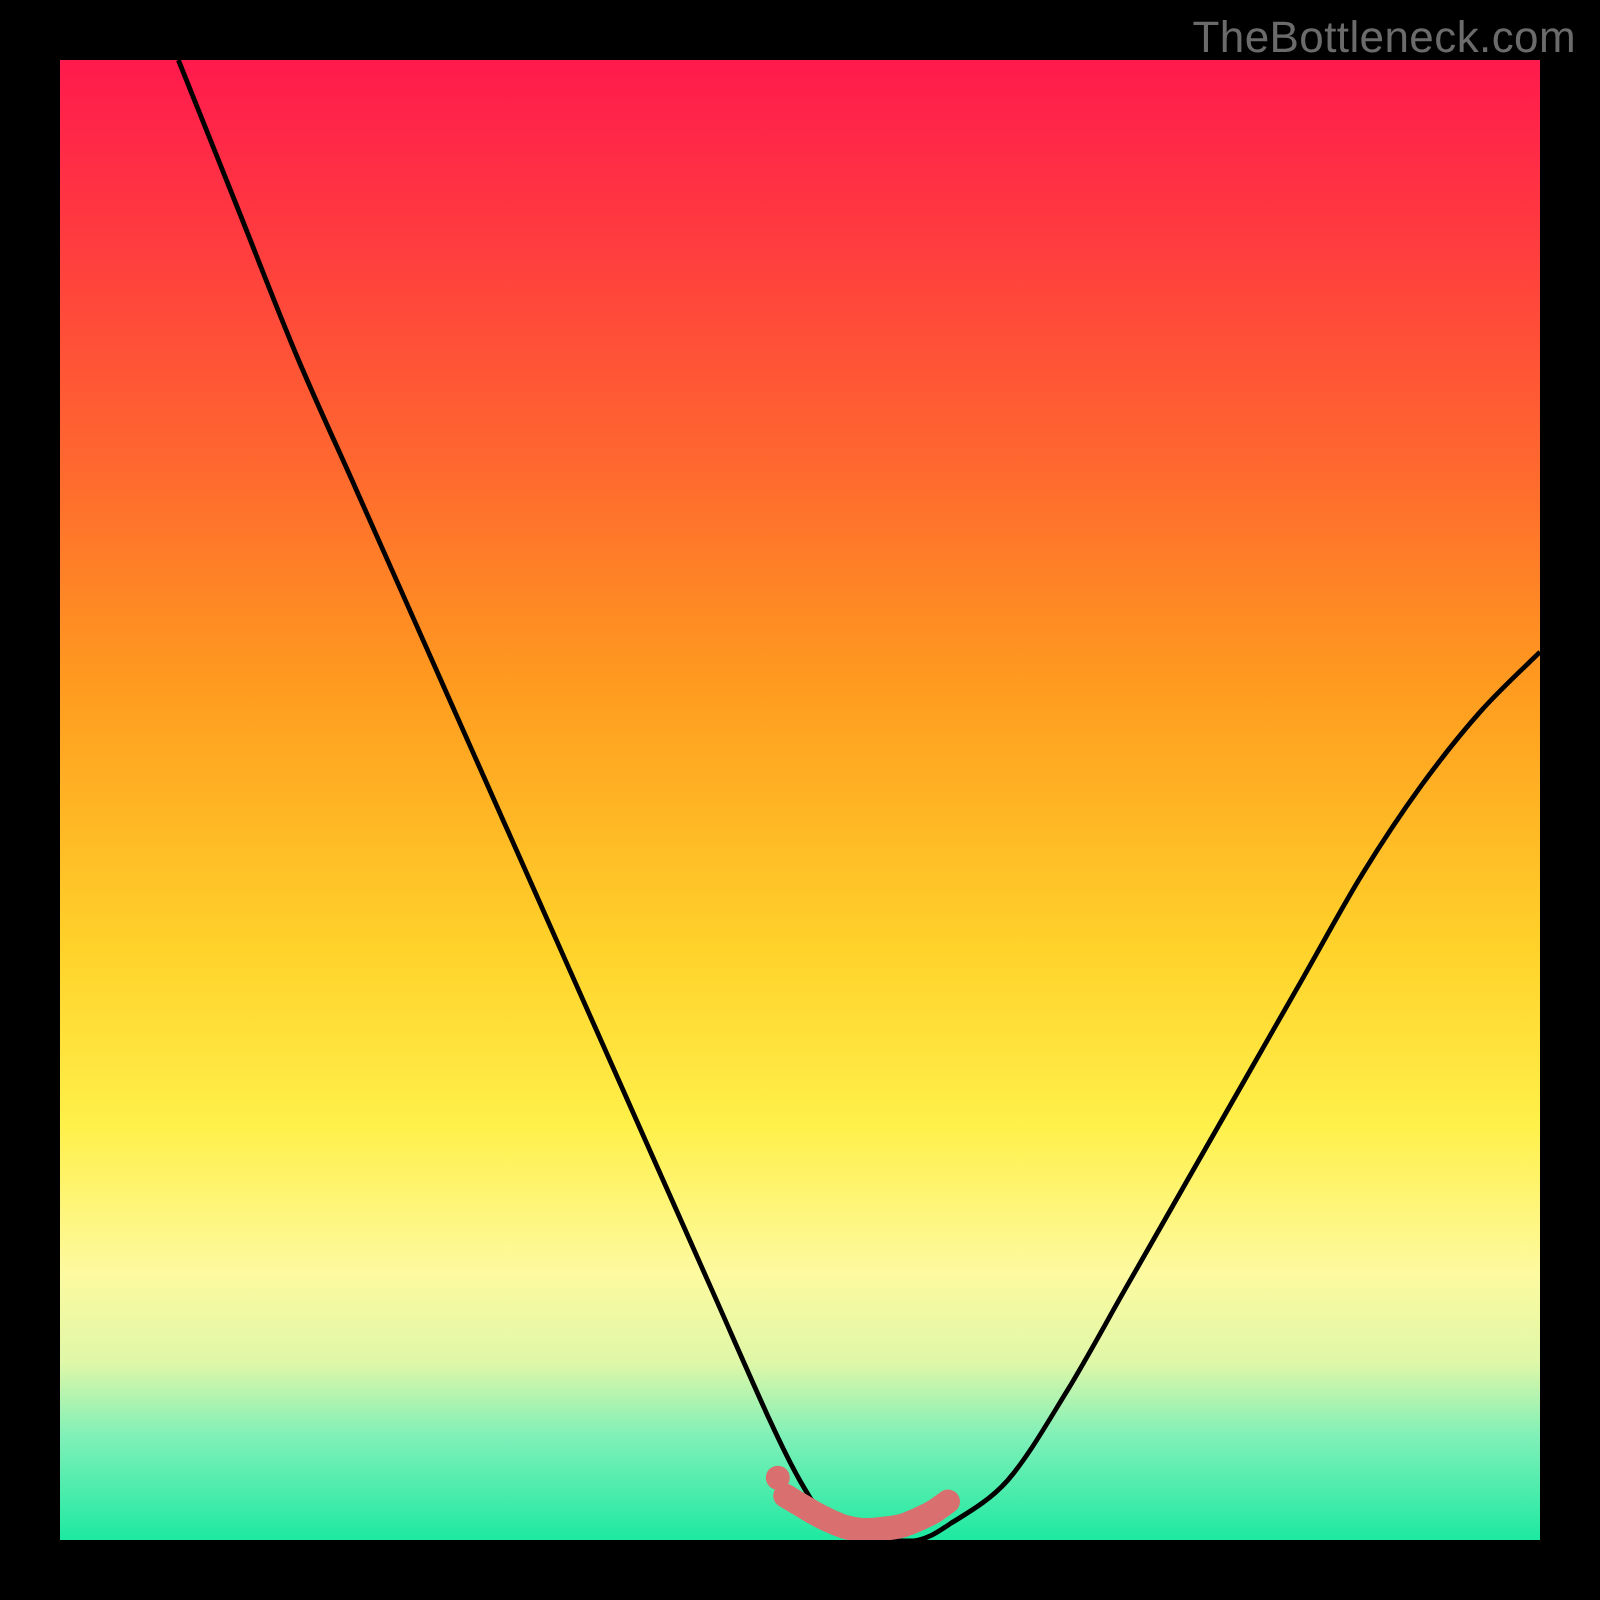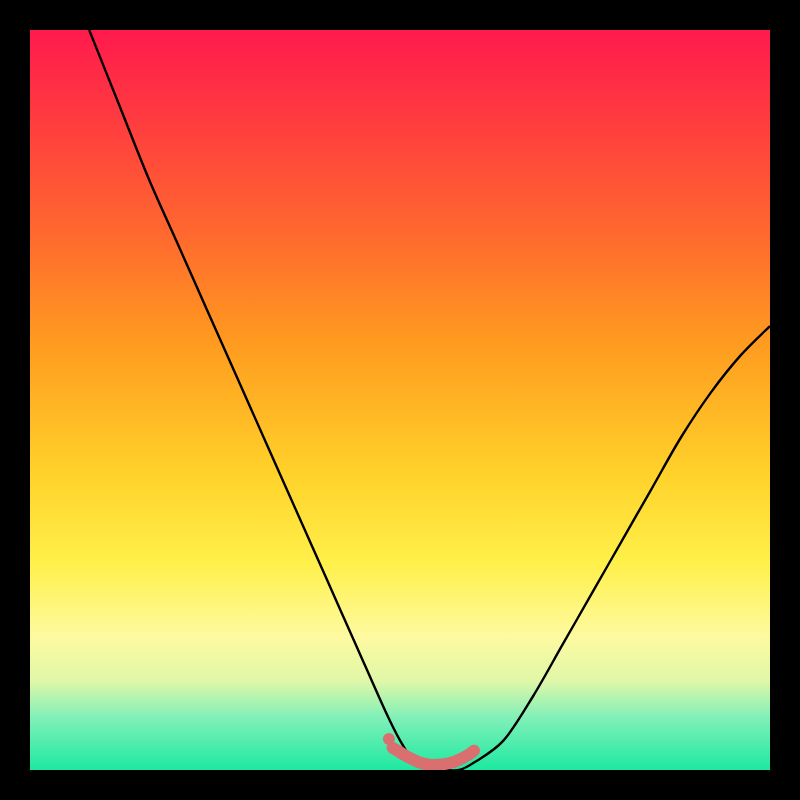--- a/index.html
+++ b/index.html
@@ -56,20 +56,21 @@
     width: 740px;
     height: 740px;
     pointer-events: none;
   }
 </style>
 </head>
 <body>
 
 <div class="frame">
 
+  <div class="watermark">TheBottleneck.com</div>
 
   <div class="plot">
     <svg class="curve" viewBox="0 0 740 740" preserveAspectRatio="none">
       <path id="curve-path" fill="none" stroke="#000000" stroke-width="2.4" d="M 59.20 0.00 C 64.13 12.33, 78.93 49.33, 88.80 74.00 C 98.67 98.67, 108.53 124.57, 118.40 148.00 C 128.27 171.43, 138.13 192.40, 148.00 214.60 C 157.87 236.80, 167.73 259.00, 177.60 281.20 C 187.47 303.40, 197.33 325.60, 207.20 347.80 C 217.07 370.00, 226.93 392.20, 236.80 414.40 C 246.67 436.60, 256.53 458.80, 266.40 481.00 C 276.27 503.20, 286.13 525.40, 296.00 547.60 C 305.87 569.80, 315.73 592.00, 325.60 614.20 C 335.47 636.40, 347.80 664.77, 355.20 680.80 C 362.60 696.83, 365.07 701.77, 370.00 710.40 C 374.93 719.03, 379.87 727.67, 384.80 732.60 C 389.73 737.53, 394.67 738.77, 399.60 740.00 C 404.53 741.23, 409.47 740.00, 414.40 740.00 C 419.33 740.00, 424.27 741.23, 429.20 740.00 C 434.13 738.77, 436.60 737.53, 444.00 732.60 C 451.40 727.67, 463.73 721.50, 473.60 710.40 C 483.47 699.30, 493.33 682.03, 503.20 666.00 C 513.07 649.97, 522.93 631.47, 532.80 614.20 C 542.67 596.93, 552.53 579.67, 562.40 562.40 C 572.27 545.13, 582.13 527.87, 592.00 510.60 C 601.87 493.33, 611.73 476.07, 621.60 458.80 C 631.47 441.53, 641.33 423.03, 651.20 407.00 C 661.07 390.97, 670.93 376.17, 680.80 362.60 C 690.67 349.03, 700.53 336.70, 710.40 325.60 C 720.27 314.50, 735.07 300.93, 740.00 296.00"></path>
       <path id="marker-path" fill="none" stroke="#d9706f" stroke-width="12" stroke-linecap="round" stroke-linejoin="round" d="M 362.60 717.80 C 363.83 718.54, 367.53 720.76, 370.00 722.24 C 372.47 723.72, 374.93 725.32, 377.40 726.68 C 379.87 728.04, 382.33 729.27, 384.80 730.38 C 387.27 731.49, 389.73 732.60, 392.20 733.34 C 394.67 734.08, 397.13 734.57, 399.60 734.82 C 402.07 735.07, 404.53 734.94, 407.00 734.82 C 409.47 734.70, 411.93 734.45, 414.40 734.08 C 416.87 733.71, 419.33 733.34, 421.80 732.60 C 424.27 731.86, 426.73 730.75, 429.20 729.64 C 431.67 728.53, 434.13 727.42, 436.60 725.94 C 439.07 724.46, 442.77 721.62, 444.00 720.76"></path>
       <circle id="marker-dot" r="6" fill="#d9706f" cx="358.90" cy="708.92"></circle>
     </svg>
   </div>
 
 </div>

